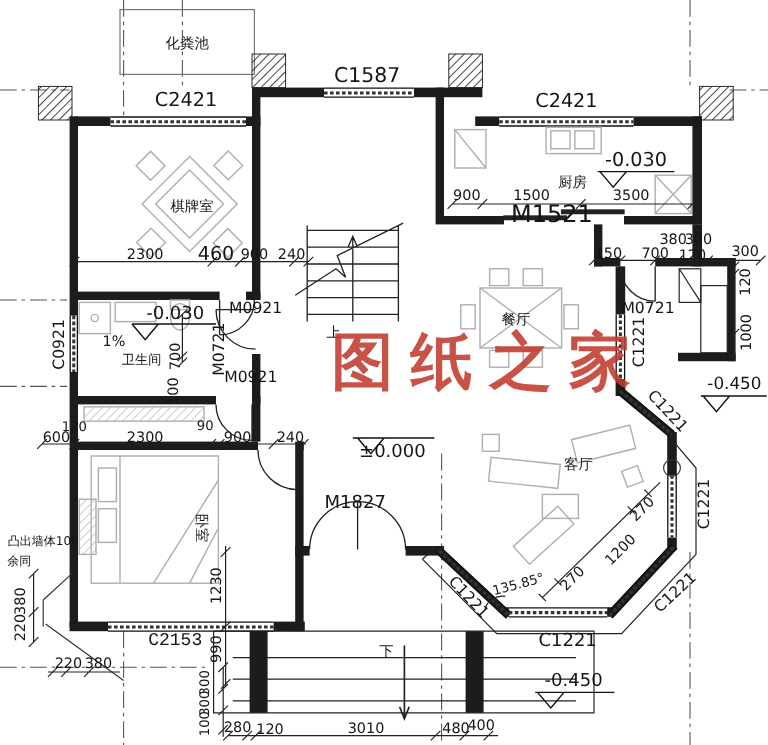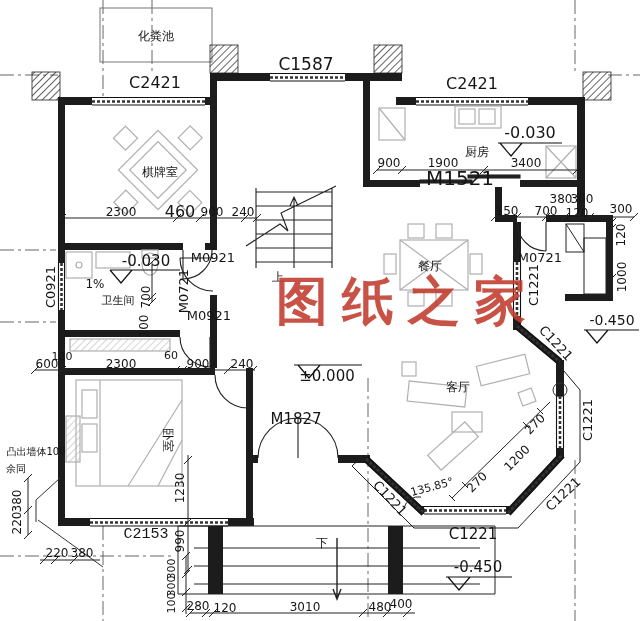--- a/index.html
+++ b/index.html
@@ -219,21 +219,21 @@
 </svg>
 
 <div id="watermark" style="left:408px;top:302px;">图纸之家</div>
 
 <span class="lbl" style="left:156px;top:36px;font-size:12px;">化粪池</span>
 <span class="lbl" style="left:160px;top:172px;font-size:12px;">棋牌室</span>
 <span class="lbl" style="left:477px;top:152px;font-size:12px;">厨房</span>
 <span class="lbl" style="left:430px;top:266px;font-size:12px;text-align:center;">餐厅</span>
 <span class="lbl" style="left:118px;top:300px;font-size:11px;">卫生间</span>
 <span class="lbl" style="left:168px;top:440px;font-size:12px;transform:translate(-50%,-50%) rotate(90deg);">卧室</span>
-<span class="lbl" style="left:458px;top:387px;font-size:12px;">客厅</span>
+<span class="lbl" style="left:482px;top:387px;font-size:12px;">客厅</span>
 <span class="lbl" style="left:278px;top:277px;font-size:12px;">上</span>
 <span class="lbl" style="left:322px;top:543px;font-size:12px;">下</span>
 <span class="lbl" style="left:95px;top:284px;font-size:12px;">1%</span>
 <span class="lbl" style="left:36px;top:452px;font-size:10px;">凸出墙体100</span>
 <span class="lbl" style="left:16px;top:469px;font-size:10px;">余同</span>
 <span class="lbl" style="left:432px;top:487px;font-size:11px;transform:translate(-50%,-50%) rotate(-15deg);">135.85°</span>
 
 <span class="lbl" style="left:155px;top:83px;font-size:16px;">C2421</span>
 <span class="lbl" style="left:306px;top:64px;font-size:17px;">C1587</span>
 <span class="lbl" style="left:472px;top:84px;font-size:16px;">C2421</span>
@@ -256,36 +256,36 @@
 <span class="lbl" style="left:146px;top:261px;font-size:15px;">-0.030</span>
 <span class="lbl" style="left:327px;top:356px;font-size:15px;margin-top:20px;">±0.000</span>
 <span class="lbl" style="left:612px;top:320px;font-size:14px;">-0.450</span>
 <span class="lbl" style="left:478px;top:567px;font-size:15px;">-0.450</span>
 
 <span class="lbl" style="left:121px;top:212px;font-size:12px;">2300</span>
 <span class="lbl" style="left:180px;top:212px;font-size:16px;">460</span>
 <span class="lbl" style="left:212px;top:212px;font-size:12px;">900</span>
 <span class="lbl" style="left:243px;top:212px;font-size:12px;">240</span>
 <span class="lbl" style="left:389px;top:163px;font-size:12px;">900</span>
-<span class="lbl" style="left:443px;top:163px;font-size:12px;">1900</span>
-<span class="lbl" style="left:526px;top:163px;font-size:12px;">3400</span>
+<span class="lbl" style="left:443px;top:163px;font-size:12px;">1500</span>
+<span class="lbl" style="left:526px;top:163px;font-size:12px;">3500</span>
 <span class="lbl" style="left:507px;top:211px;font-size:12px;">150</span>
 <span class="lbl" style="left:546px;top:211px;font-size:12px;">700</span>
 <span class="lbl" style="left:561px;top:199px;font-size:12px;">380</span>
 <span class="lbl" style="left:582px;top:199px;font-size:12px;">300</span>
 <span class="lbl" style="left:577px;top:213px;font-size:12px;">120</span>
 <span class="lbl" style="left:621px;top:209px;font-size:12px;">300</span>
 <span class="lbl" style="left:621px;top:235px;font-size:12px;transform:translate(-50%,-50%) rotate(-90deg);">120</span>
 <span class="lbl" style="left:622px;top:277px;font-size:12px;transform:translate(-50%,-50%) rotate(-90deg);">1000</span>
 <span class="lbl" style="left:146px;top:297px;font-size:12px;transform:translate(-50%,-50%) rotate(-90deg);">700</span>
 <span class="lbl" style="left:144px;top:326px;font-size:12px;transform:translate(-50%,-50%) rotate(-90deg);">100</span>
 <span class="lbl" style="left:47px;top:364px;font-size:12px;">600</span>
 <span class="lbl" style="left:62px;top:356px;font-size:11px;">120</span>
 <span class="lbl" style="left:121px;top:364px;font-size:12px;">2300</span>
-<span class="lbl" style="left:171px;top:355px;font-size:11px;">60</span>
+<span class="lbl" style="left:171px;top:355px;font-size:11px;">90</span>
 <span class="lbl" style="left:198px;top:364px;font-size:12px;">900</span>
 <span class="lbl" style="left:242px;top:364px;font-size:12px;">240</span>
 <span class="lbl" style="left:17px;top:501px;font-size:12px;transform:translate(-50%,-50%) rotate(-90deg);">380</span>
 <span class="lbl" style="left:17px;top:523px;font-size:12px;transform:translate(-50%,-50%) rotate(-90deg);">220</span>
 <span class="lbl" style="left:57px;top:553px;font-size:12px;">220</span>
 <span class="lbl" style="left:82px;top:553px;font-size:12px;">380</span>
 <span class="lbl" style="left:180px;top:488px;font-size:12px;transform:translate(-50%,-50%) rotate(-90deg);">1230</span>
 <span class="lbl" style="left:180px;top:541px;font-size:12px;transform:translate(-50%,-50%) rotate(-90deg);">990</span>
 <span class="lbl" style="left:171px;top:569px;font-size:11px;transform:translate(-50%,-50%) rotate(-90deg);">300</span>
 <span class="lbl" style="left:171px;top:586px;font-size:11px;transform:translate(-50%,-50%) rotate(-90deg);">300</span>

